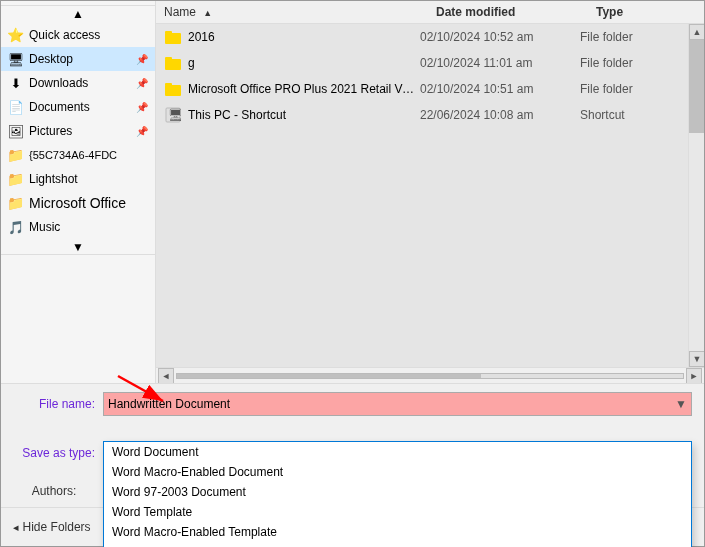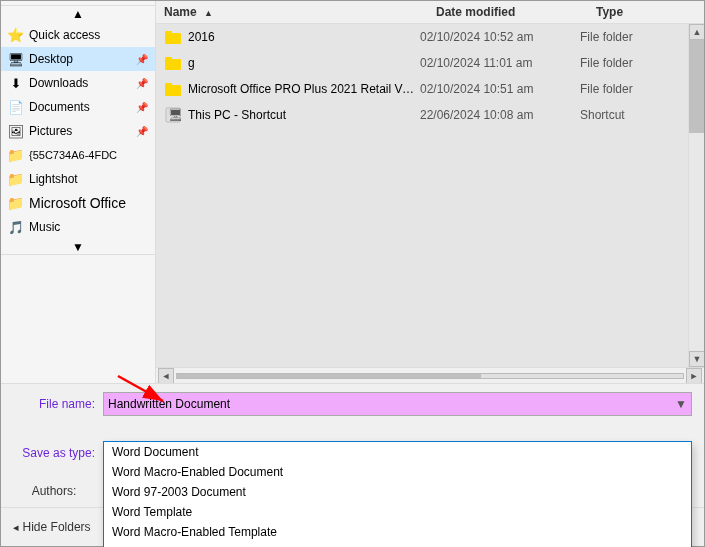--- a/index.html
+++ b/index.html
@@ -12,41 +12,41 @@
     
     .sidebar { width: 155px; background: #f5f5f5; border-right: 1px solid #ddd; overflow-y: auto; padding: 4px 0; flex-shrink: 0; }
     .sidebar-item { display: flex; align-items: center; padding: 3px 6px; cursor: pointer; color: #000; white-space: nowrap; overflow: hidden; }
     .sidebar-item.active { background: #cce8ff; }
     .sidebar-item .icon { width: 18px; height: 18px; margin-right: 4px; flex-shrink: 0; display: flex; align-items: center; justify-content: center; font-size: 14px; }
     .sidebar-item .pin { margin-left: auto; color: #0078d7; font-size: 10px; }
     
     
     .file-list-area { flex: 1; display: flex; flex-direction: column; overflow: hidden; }
     .file-list-header { display: flex; background: #f0f0f0; border-bottom: 1px solid #ddd; padding: 4px 8px; }
-    .col-name { flex: 1; font-weight: 700; color: #333; }
+    .col-name { flex: 1; font-weight: 400; color: #333; }
     .col-date { width: 160px; font-weight: 600; color: #333; }
     .col-type { width: 100px; font-weight: 600; color: #333; }
     .file-list { flex: 1; overflow-y: auto; background: #e5e5e5; }
     .file-row { display: flex; align-items: center; padding: 4px 8px; cursor: pointer; }
     .file-row .file-icon { width: 18px; height: 18px; margin-right: 6px; flex-shrink: 0; display: flex; align-items: center; justify-content: center; font-size: 14px; }
     .file-row .file-name { flex: 1; color: #000; }
     .file-row .file-date { width: 160px; color: #555; }
     .file-row .file-type { width: 100px; color: #555; }
     
     
     .h-scrollbar { height: 16px; background: #f0f0f0; border-top: 1px solid #ddd; display: flex; align-items: center; padding: 0 2px; }
     .h-scrollbar-btn { width: 16px; height: 16px; background: #e0e0e0; border: 1px solid #bbb; display: flex; align-items: center; justify-content: center; cursor: pointer; font-size: 9px; color: #555; }
     .h-scrollbar-track { flex: 1; height: 6px; background: #e0e0e0; margin: 0 2px; border: 1px solid #bbb; position: relative; }
     .h-scrollbar-thumb { width: 60%; height: 100%; background: #c0c0c0; }
     
     
     .form-area { background: #f0f0f0; border-top: 1px solid #ddd; padding: 8px 12px; }
     .form-row { display: flex; align-items: center; margin-bottom: 6px; }
     .form-label { width: 90px; text-align: right; padding-right: 8px; color: #6d28d9; font-size: 12px; }
-    .form-input { flex: 1; height: 24px; border: 1px solid #aaa; background: #f0abfc; padding: 0 4px; font-size: 12px; display: flex; align-items: center; justify-content: space-between; cursor: pointer; }
+    .form-input { flex: 1; height: 24px; border: 1px solid #aaa; background: #fca5a5; padding: 0 4px; font-size: 12px; display: flex; align-items: center; justify-content: space-between; cursor: pointer; }
     .form-select-display { flex: 1; display: flex; align-items: center; justify-content: space-between; border: 1px solid #0078d7; background: #fff; height: 24px; padding: 0 4px; cursor: pointer; position: relative; }
     
     
     .dropdown-container { position: relative; flex: 1; }
     .dropdown-list { position: absolute; top: 0; left: 0; right: 0; background: #fff; border: 1px solid #0078d7; z-index: 100; box-shadow: 2px 4px 8px rgba(0,0,0,0.2); }
     .dropdown-option { padding: 3px 8px; cursor: pointer; color: #000; white-space: nowrap; }
     
     
     .bottom-bar { display: flex; align-items: center; padding: 6px 12px; background: #f0f0f0; border-top: 1px solid #ddd; }
     .hide-folders-btn { display: flex; align-items: center; cursor: pointer; color: #333; }

